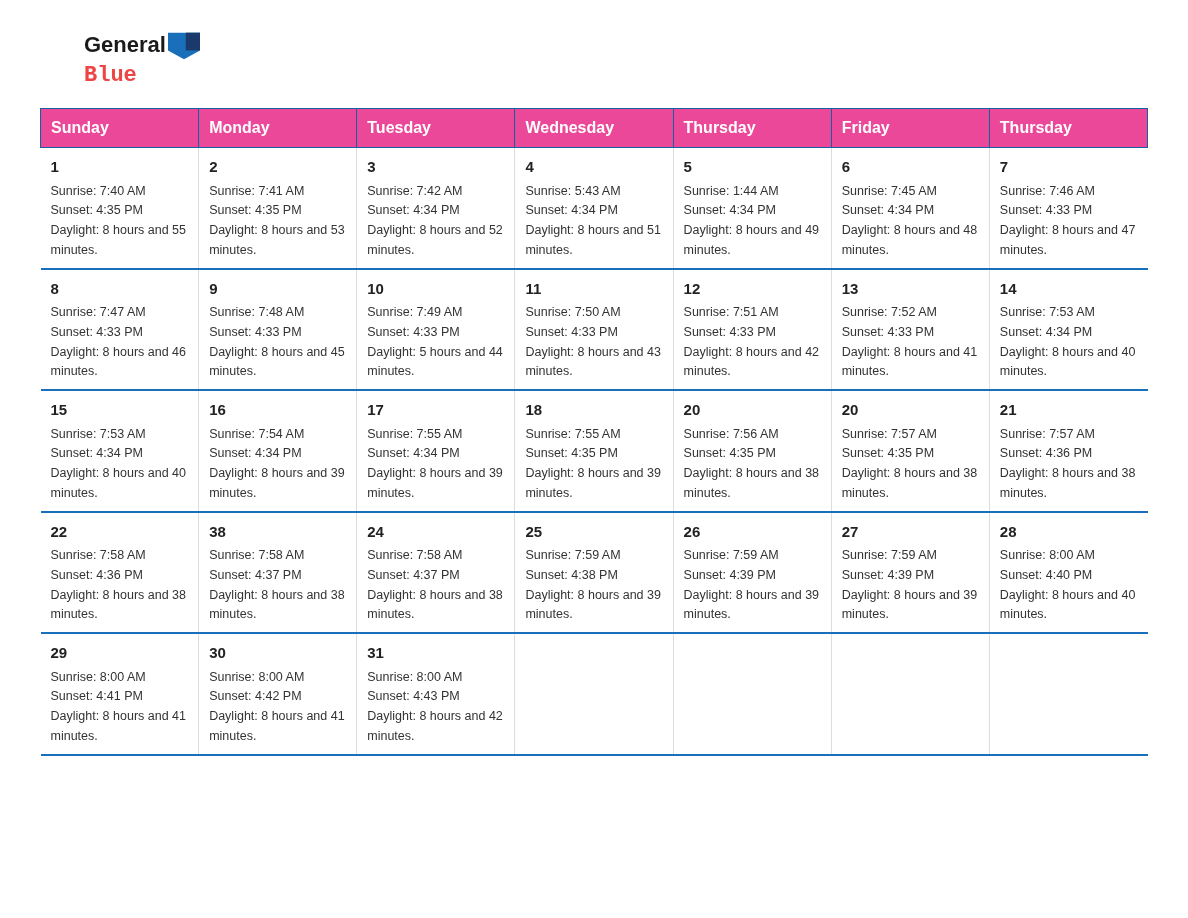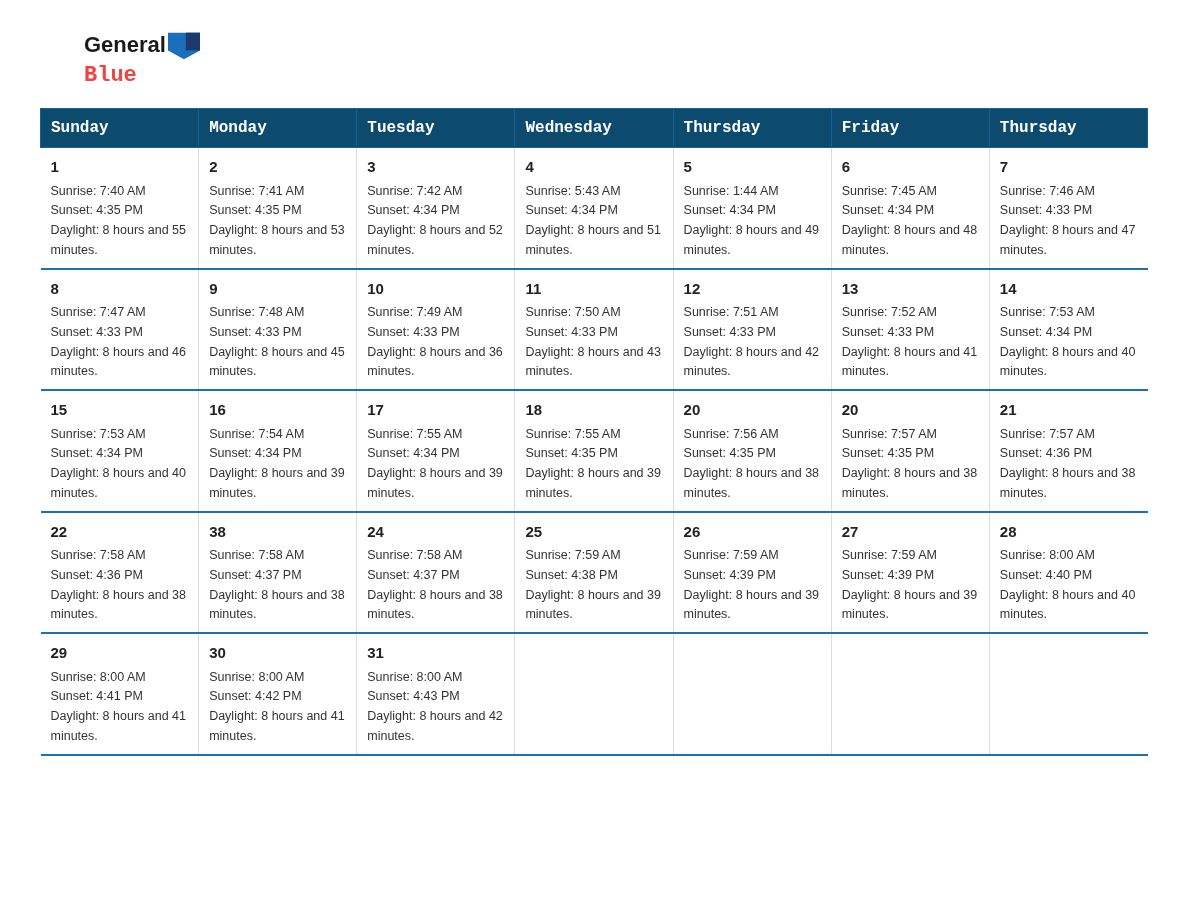--- a/index.html
+++ b/index.html
@@ -47,22 +47,21 @@
       font-size: 18px;
       color: #444;
       margin-top: 4px;
     }
     table {
       width: 100%;
       border-collapse: collapse;
       table-layout: fixed;
     }
     thead tr {
-      background-color: #0c4a6e;
-      font-family: Liberation Mono, monospace;
+      background-color: #ec4899;
     }
     thead th {
       color: #ffffff;
       font-size: 16px;
       font-weight: bold;
       padding: 10px 10px;
       text-align: left;
       border: 1px solid #1560a0;
     }
     tbody tr {
@@ -130,21 +129,21 @@
         <td><span class="day-num">2</span><span class="day-info">Sunrise: 7:41 AM</span><br><span class="day-info">Sunset: 4:35 PM</span><br><span class="day-info">Daylight: 8 hours and 53 minutes.</span></td>
         <td><span class="day-num">3</span><span class="day-info">Sunrise: 7:42 AM</span><br><span class="day-info">Sunset: 4:34 PM</span><br><span class="day-info">Daylight: 8 hours and 52 minutes.</span></td>
         <td><span class="day-num">4</span><span class="day-info">Sunrise: 5:43 AM</span><br><span class="day-info">Sunset: 4:34 PM</span><br><span class="day-info">Daylight: 8 hours and 51 minutes.</span></td>
         <td><span class="day-num">5</span><span class="day-info">Sunrise: 1:44 AM</span><br><span class="day-info">Sunset: 4:34 PM</span><br><span class="day-info">Daylight: 8 hours and 49 minutes.</span></td>
         <td><span class="day-num">6</span><span class="day-info">Sunrise: 7:45 AM</span><br><span class="day-info">Sunset: 4:34 PM</span><br><span class="day-info">Daylight: 8 hours and 48 minutes.</span></td>
         <td><span class="day-num">7</span><span class="day-info">Sunrise: 7:46 AM</span><br><span class="day-info">Sunset: 4:33 PM</span><br><span class="day-info">Daylight: 8 hours and 47 minutes.</span></td>
       </tr>
       <tr>
         <td><span class="day-num">8</span><span class="day-info">Sunrise: 7:47 AM</span><br><span class="day-info">Sunset: 4:33 PM</span><br><span class="day-info">Daylight: 8 hours and 46 minutes.</span></td>
         <td><span class="day-num">9</span><span class="day-info">Sunrise: 7:48 AM</span><br><span class="day-info">Sunset: 4:33 PM</span><br><span class="day-info">Daylight: 8 hours and 45 minutes.</span></td>
-        <td><span class="day-num">10</span><span class="day-info">Sunrise: 7:49 AM</span><br><span class="day-info">Sunset: 4:33 PM</span><br><span class="day-info">Daylight: 8 hours and 36 minutes.</span></td>
+        <td><span class="day-num">10</span><span class="day-info">Sunrise: 7:49 AM</span><br><span class="day-info">Sunset: 4:33 PM</span><br><span class="day-info">Daylight: 5 hours and 44 minutes.</span></td>
         <td><span class="day-num">11</span><span class="day-info">Sunrise: 7:50 AM</span><br><span class="day-info">Sunset: 4:33 PM</span><br><span class="day-info">Daylight: 8 hours and 43 minutes.</span></td>
         <td><span class="day-num">12</span><span class="day-info">Sunrise: 7:51 AM</span><br><span class="day-info">Sunset: 4:33 PM</span><br><span class="day-info">Daylight: 8 hours and 42 minutes.</span></td>
         <td><span class="day-num">13</span><span class="day-info">Sunrise: 7:52 AM</span><br><span class="day-info">Sunset: 4:33 PM</span><br><span class="day-info">Daylight: 8 hours and 41 minutes.</span></td>
         <td><span class="day-num">14</span><span class="day-info">Sunrise: 7:53 AM</span><br><span class="day-info">Sunset: 4:34 PM</span><br><span class="day-info">Daylight: 8 hours and 40 minutes.</span></td>
       </tr>
       <tr>
         <td><span class="day-num">15</span><span class="day-info">Sunrise: 7:53 AM</span><br><span class="day-info">Sunset: 4:34 PM</span><br><span class="day-info">Daylight: 8 hours and 40 minutes.</span></td>
         <td><span class="day-num">16</span><span class="day-info">Sunrise: 7:54 AM</span><br><span class="day-info">Sunset: 4:34 PM</span><br><span class="day-info">Daylight: 8 hours and 39 minutes.</span></td>
         <td><span class="day-num">17</span><span class="day-info">Sunrise: 7:55 AM</span><br><span class="day-info">Sunset: 4:34 PM</span><br><span class="day-info">Daylight: 8 hours and 39 minutes.</span></td>
         <td><span class="day-num">18</span><span class="day-info">Sunrise: 7:55 AM</span><br><span class="day-info">Sunset: 4:35 PM</span><br><span class="day-info">Daylight: 8 hours and 39 minutes.</span></td>

